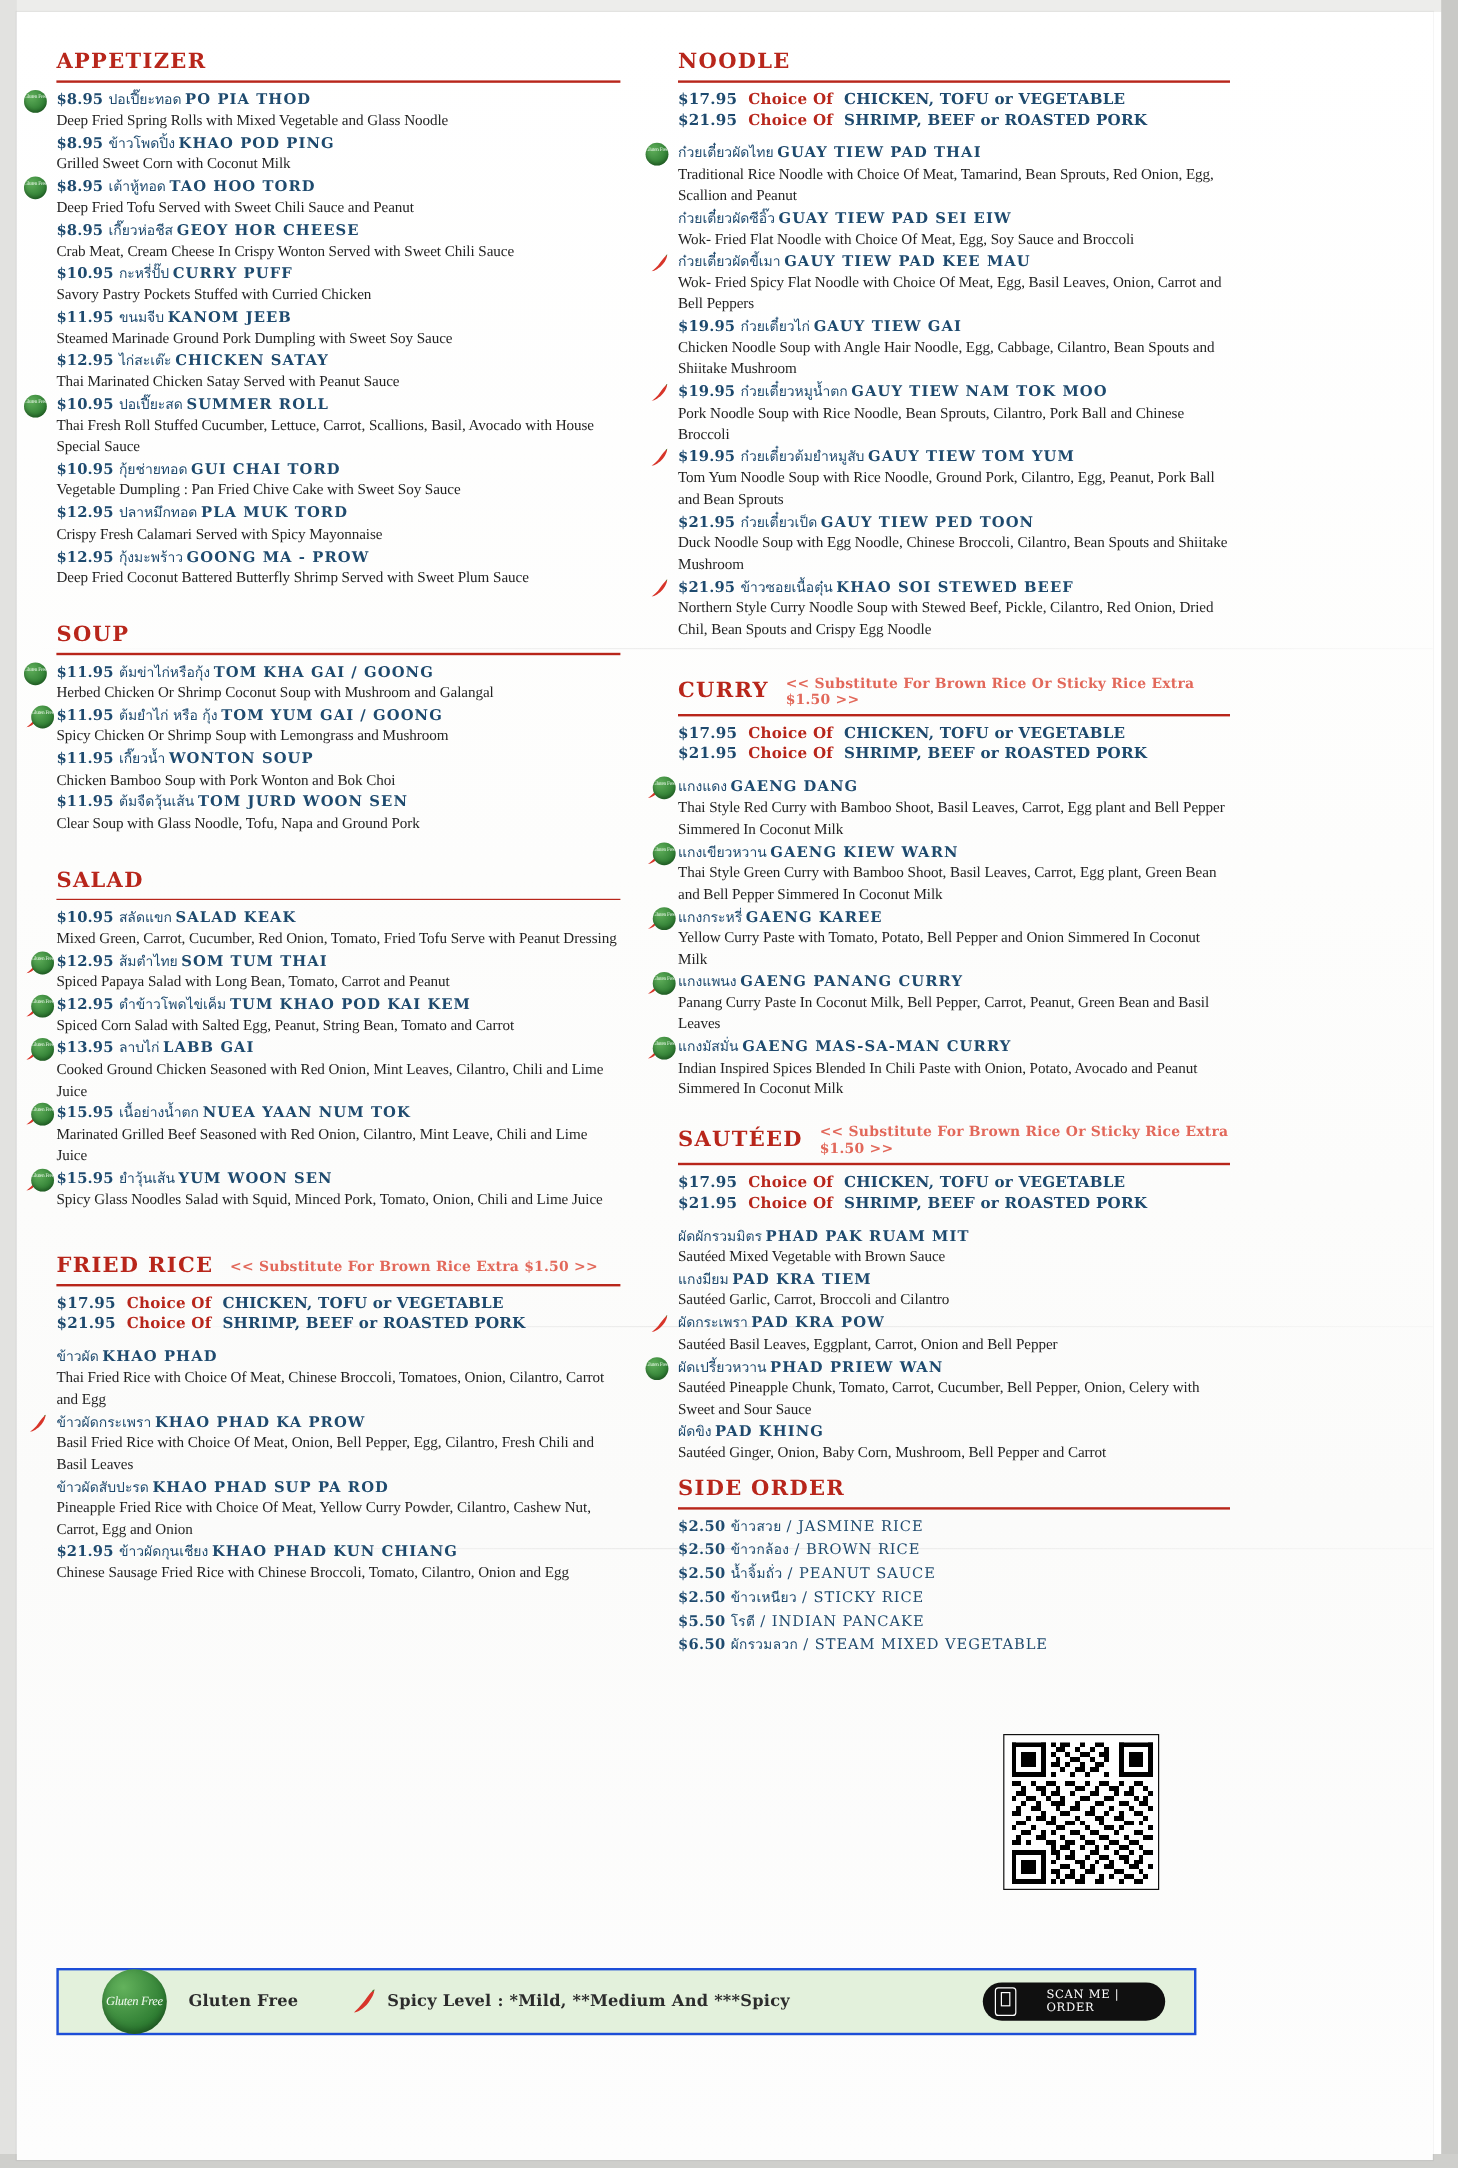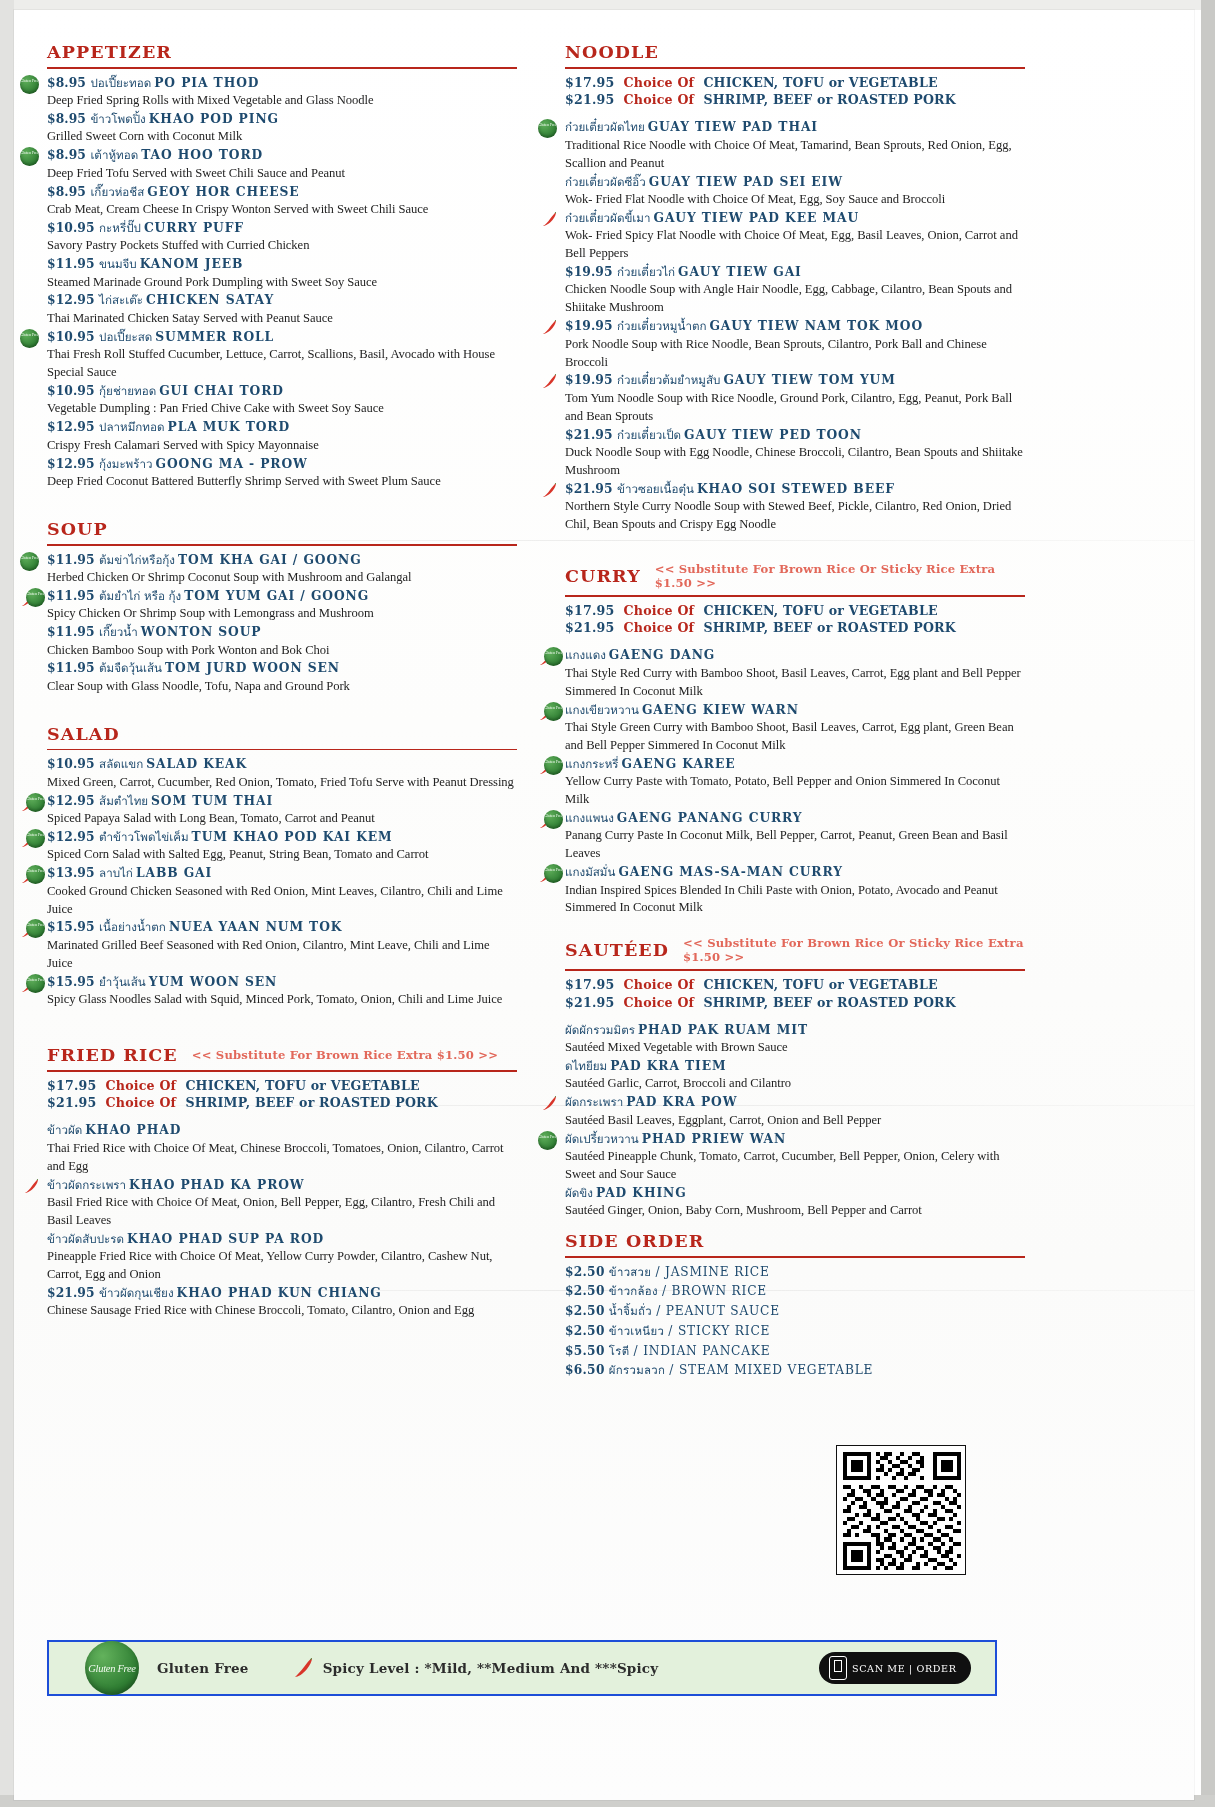--- a/index.html
+++ b/index.html
@@ -114,21 +114,21 @@
     margin-left:18px;font-family:"DejaVu Serif", serif;font-weight:bold;
     font-size:13.5px;color:#2c2c2c;letter-spacing:0.2px;
   }
   .chili-big{margin-left:42px;width:26px;height:26px;}
   .spicy-label{
     margin-left:6px;font-family:"DejaVu Serif", serif;font-weight:bold;
     font-size:13.5px;color:#2c2c2c;letter-spacing:0.2px;
   }
   .scanbtn{
     position:absolute;right:24px;top:10px;width:152px;height:32px;
-    background:#101010;border-radius:16px;display:flex;align-items:center;gap:5px;
+    background:#101010;border-radius:16px;display:flex;align-items:center;gap:25px;
     padding-left:10px;box-sizing:border-box;
   }
   .scanbtn .phone{
     width:16px;height:22px;border:1.6px solid #fff;border-radius:3px;flex:none;position:relative;
   }
   .scanbtn .phone::after{content:"";position:absolute;left:4px;top:3px;width:6px;height:10px;border:1px solid #fff;}
   .scanbtn .txt{
     color:#fff;font-family:"DejaVu Serif", serif;font-size:9.6px;letter-spacing:0.6px;
   }
   .qr{
@@ -539,21 +539,21 @@
           <div class="rule"></div>
           <div class="choice">
             <div><span class="price">$17.95</span>&nbsp; <span class="co">Choice Of</span>&nbsp; <span class="meat">CHICKEN, TOFU or VEGETABLE</span></div>
             <div><span class="price">$21.95</span>&nbsp; <span class="co">Choice Of</span>&nbsp; <span class="meat">SHRIMP, BEEF or ROASTED PORK</span></div>
           </div>
           <div class="item">
             <div class="item-title"><span class="thai">ผัดผักรวมมิตร</span><span class="rom">PHAD PAK RUAM MIT</span></div>
             <div class="item-desc">Sautéed Mixed Vegetable with Brown Sauce</div>
           </div>
           <div class="item">
-            <div class="item-title"><span class="thai">ดไทยียม</span><span class="rom">PAD KRA TIEM</span></div>
+            <div class="item-title"><span class="thai">แกงมียม</span><span class="rom">PAD KRA TIEM</span></div>
             <div class="item-desc">Sautéed Garlic, Carrot, Broccoli and Cilantro</div>
           </div>
           <div class="item">
             <span class="badges">
               <span class="chili">
                 <svg width="20" height="18" viewBox="0 0 20 18">
                   <path d="M16 2 C14 4 12 6 10 9 C8 12 5 15 3 16 C5.5 16 9.5 13.5 12.5 10 C15 7 16 4 16 2 Z" fill="#d8352a"></path>
                   <path d="M16 2 C15.3 2 14.8 2.6 14.8 3.3 C15.5 3.3 16 2.7 16 2 Z" fill="#3f8a3a"></path>
                 </svg>
               </span>

